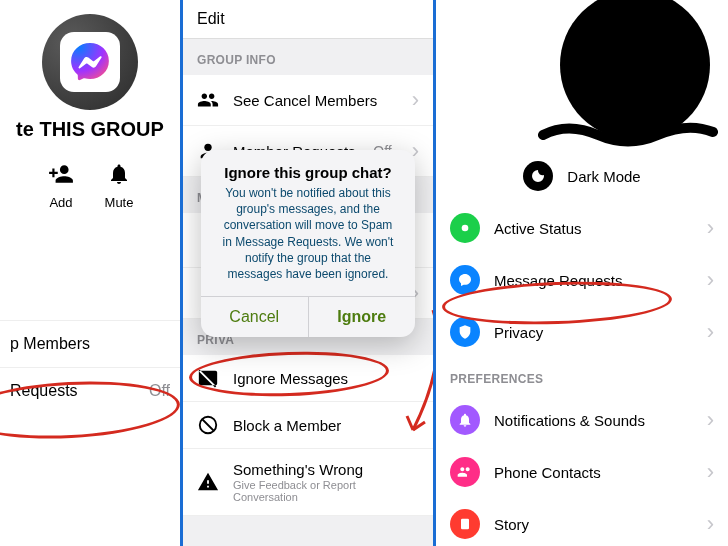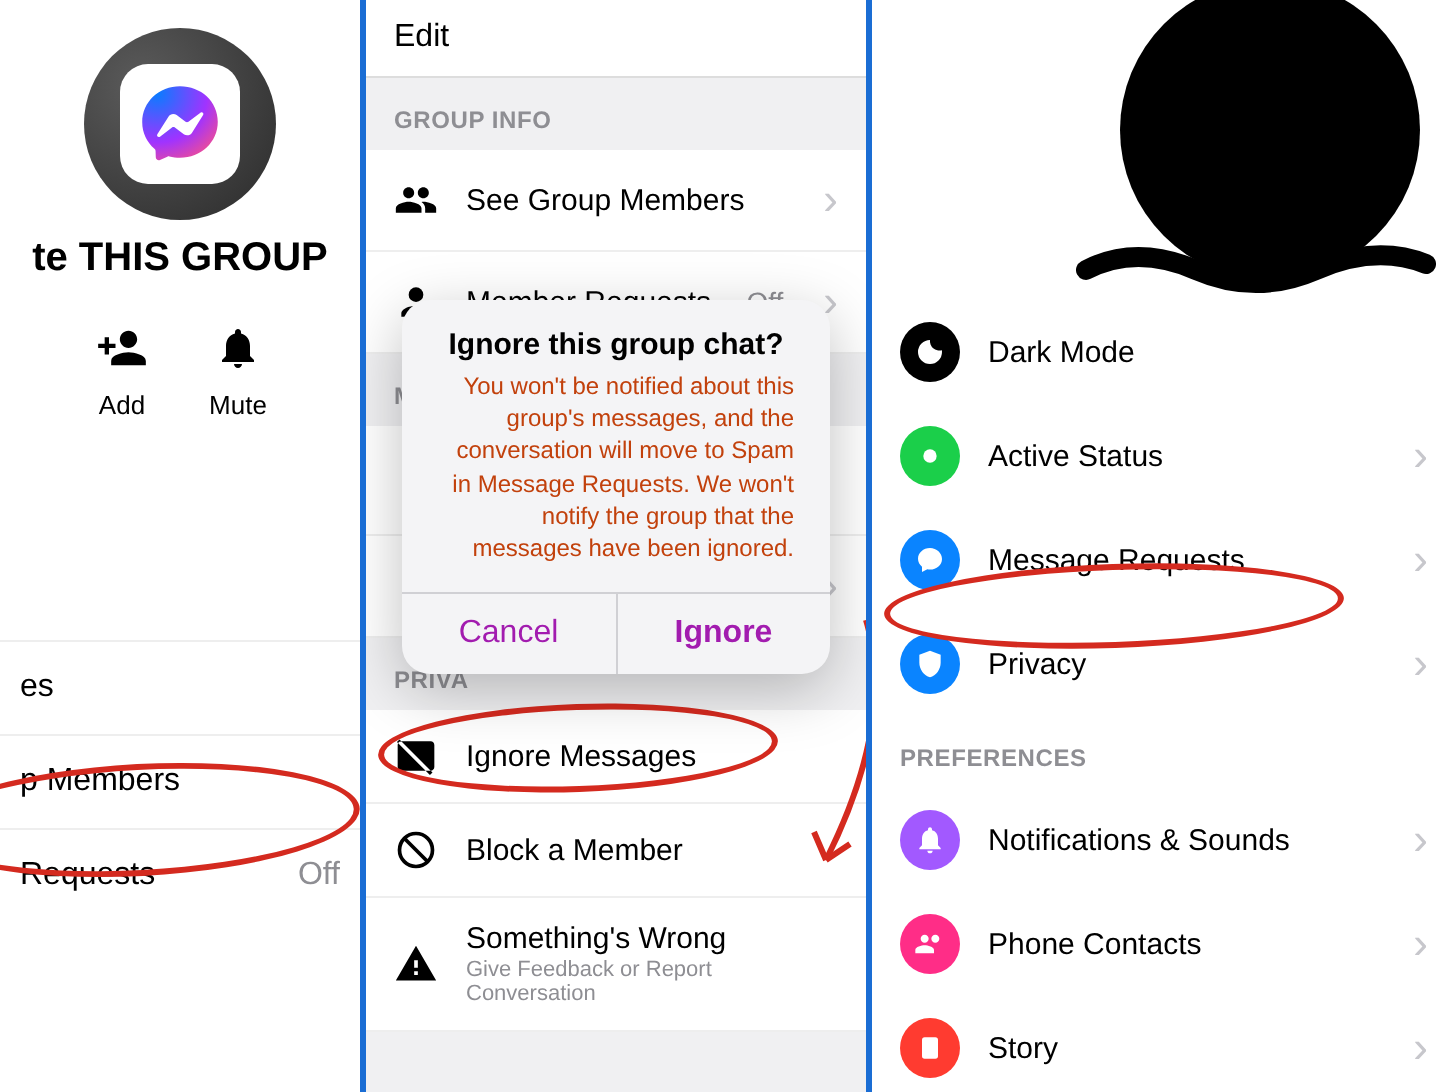--- a/index.html
+++ b/index.html
@@ -30,33 +30,33 @@
 .mid-row .row-icon { width: 22px; height: 22px; display: flex; align-items: center; justify-content: center; flex-shrink: 0; }
 .mid-row .row-text { flex: 1; }
 .mid-row .sub { font-size: 11px; color: #8e8e93; margin-top: 1px; }
 .mid-row .chev { color: #c7c7cc; }
 .mid-row .val { color: #8e8e93; font-size: 14px; margin-right: 6px; }
 .more-icons { display: flex; gap: 26px; background: #fff; padding: 14px 18px; border-bottom: 1px solid #eee; }
 .grey-icon { width: 20px; height: 20px; color: #222; }
 
 .dialog { position: absolute; top: 150px; left: 18px; right: 18px; background: #f4f4f6; border-radius: 14px; box-shadow: 0 8px 30px rgba(0,0,0,0.25); z-index: 10; overflow: hidden; }
 .dialog-title { text-align: center; font-size: 15px; font-weight: 700; padding: 14px 16px 4px; }
-.dialog-body { text-align: right; font-size: 12px; color: #c2410c; padding: 0 18px 14px; line-height: 1.35; }
+.dialog-body { text-align: center; font-size: 12px; color: #0c4a6e; padding: 0 18px 14px; line-height: 1.35; }
 .dialog-btns { display: flex; border-top: 1px solid #d0d0d4; }
-.dialog-btn { flex: 1; text-align: center; padding: 11px 11px; font-size: 16px; color: #a21caf; }
+.dialog-btn { flex: 1; text-align: center; padding: 11px 11px; font-size: 16px; color: #4d7c0f; }
 .dialog-btn + .dialog-btn { border-left: 1px solid #d0d0d4; font-weight: 600; }
 
 .red-circle-mid { position: absolute; left: 6px; top: 352px; width: 200px; height: 44px; border: 3px solid #d42a1f; border-radius: 50%; transform: rotate(-2deg); pointer-events: none; z-index: 5; }
 .annot-2 { position: absolute; left: 258px; top: 294px; color: #d42a1f; font-size: 20px; font-weight: bold; font-style: italic; z-index: 11; font-family: cursive; }
 
 
 .right-avatar-area { height: 150px; position: relative; overflow: hidden; }
 .black-circle { position: absolute; top: -10px; right: 18px; width: 150px; height: 150px; background: #000; border-radius: 50%; }
 .scribble { position: absolute; top: 120px; right: 10px; width: 180px; height: 30px; }
-.right-row { padding: 11px 14px; display: flex; align-items: center; gap: 14px; font-size: 15px; position: relative; }
+.right-row { padding: 11px 14px; display: flex; align-items: center; gap: 14px; font-size: 15px; position: relative; justify-content: center; }
 .right-row .chev { margin-left: auto; color: #c7c7cc; }
 .color-icon { width: 30px; height: 30px; border-radius: 50%; display: flex; align-items: center; justify-content: center; flex-shrink: 0; }
 .ci-dark { background: #000; }
 .ci-green { background: #1bcf4a; }
 .ci-blue { background: #0a84ff; }
 .ci-shield { background: #0a84ff; }
 .ci-purple { background: #a259ff; }
 .ci-pink { background: #ff2d87; }
 .ci-red { background: #ff3b30; }
 .color-icon svg { width: 16px; height: 16px; fill: #fff; }
@@ -98,43 +98,40 @@
       <div class="icon">
           <svg viewBox="0 0 24 24" width="24" height="24" fill="#000">
             <path d="M12 22c1.1 0 2-.9 2-2h-4c0 1.1.9 2 2 2zm6-6V11c0-3.1-1.6-5.6-4.5-6.3V4c0-.8-.7-1.5-1.5-1.5S10.5 3.2 10.5 4v.7C7.6 5.4 6 7.9 6 11v5l-2 2v1h16v-1l-2-2z"></path>
           </svg>
         </div>
       <div class="lbl">Mute</div>
     </div>
   </div>
   <div class="left-list">
     <div class="left-row">
-        <span>es</span>
-      </div>
-    <div class="left-row">
         <span>p Members</span>
       </div>
     <div class="left-row">
         <span>Requests</span>
         <span style="color:#8e8e93">Off</span>
       </div>
   </div>
   <div class="red-circle-left"></div>
 </div>
 
 <div class="panel panel-mid">
   <div class="mid-header">Edit</div>
   <div class="section-label">GROUP INFO</div>
   <div class="mid-row">
     <div class="row-icon">
         <svg viewBox="0 0 24 24" fill="#000">
           <path d="M16 11c1.7 0 3-1.3 3-3s-1.3-3-3-3-3 1.3-3 3 1.3 3 3 3zm-8 0c1.7 0 3-1.3 3-3S9.7 5 8 5 5 6.3 5 8s1.3 3 3 3zm0 2c-2.3 0-7 1.2-7 3.5V19h14v-2.5c0-2.3-4.7-3.5-7-3.5zm8 0c-.3 0-.6 0-1 .1 1.2.8 2 2 2 3.4V19h6v-2.5c0-2.3-4.7-3.5-7-3.5z"></path>
         </svg>
       </div>
-    <div class="row-text">See Group Members</div>
+    <div class="row-text">See Cancel Members</div>
     <div class="chev"></div>
   </div>
   <div class="mid-row">
     <div class="row-icon">
         <svg viewBox="0 0 24 24" fill="#000">
           <circle cx="12" cy="8" r="4"></circle>
           <path d="M12 14c-4 0-8 2-8 4v2h16v-2c0-2-4-4-8-4z"></path>
         </svg>
       </div>
     <div class="row-text">Member Requests</div>

